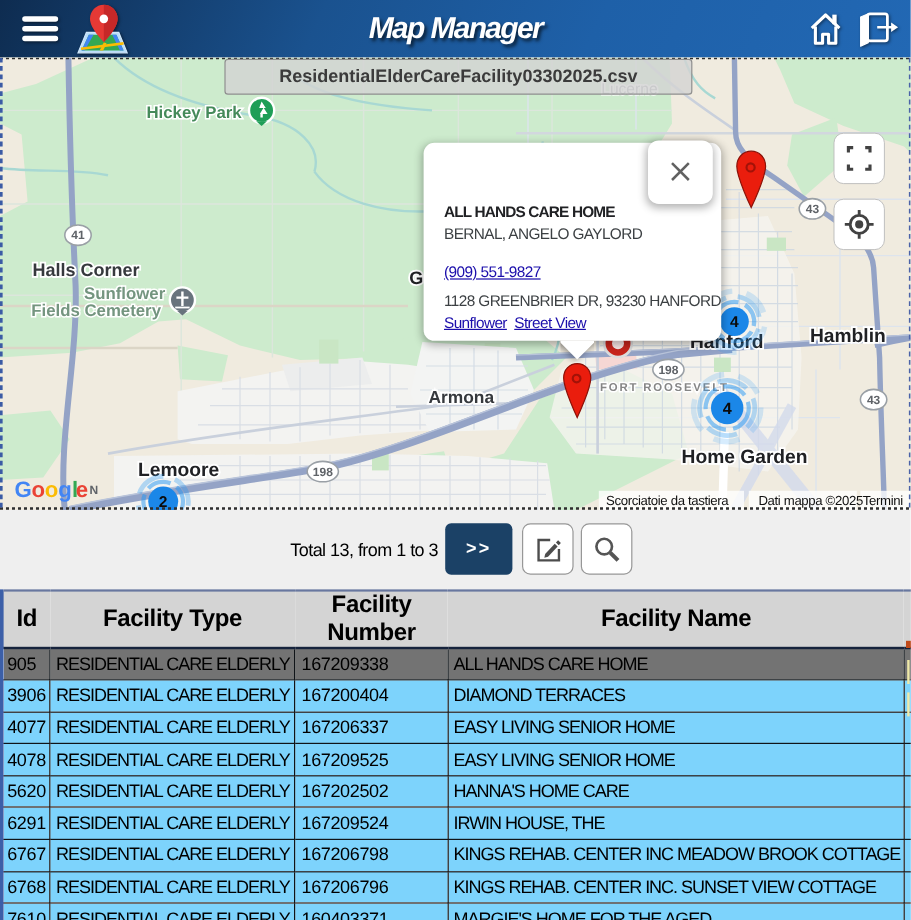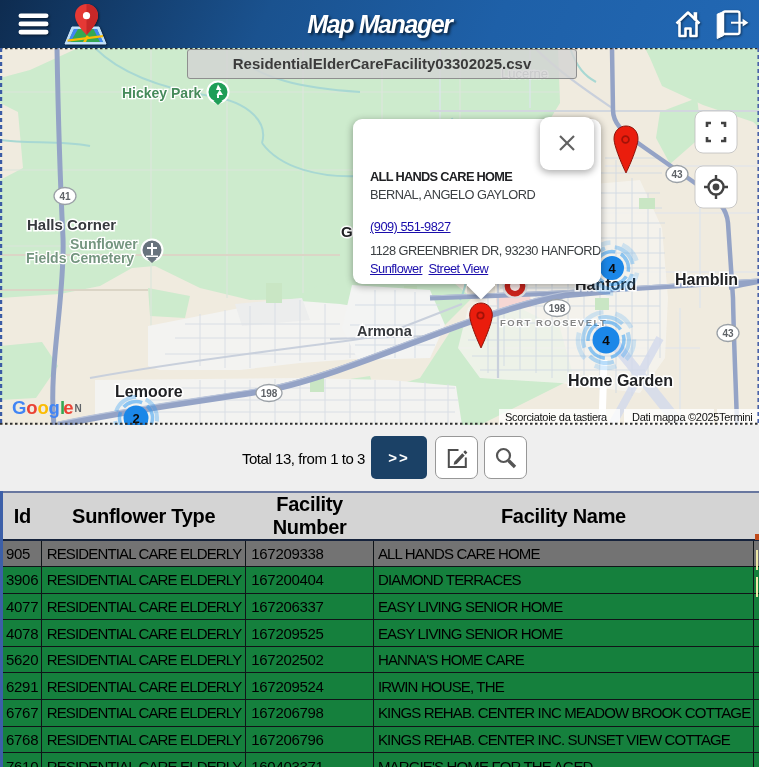--- a/index.html
+++ b/index.html
@@ -17,21 +17,21 @@
   #popclose svg { position:absolute; left:18px; top:17px; }
   .ptxt { position:absolute; left:370px; width:235px; font-size:12.8px; letter-spacing:-0.5px; color:#3c4043; white-space:nowrap; }
   .plink { color:#1a0dab; text-decoration:underline; }
   #toolbar { position:relative; width:759px; height:66px; background:#efefef; }
   #totals { position:absolute; right:394px; top:25px; font-size:15px; letter-spacing:-0.45px; color:#000; white-space:nowrap; }
   #btnnext { position:absolute; left:371px; top:11px; width:56px; height:43px; background:#1b4166; border-radius:5px; color:#fff; font-weight:bold; font-size:15px; text-align:center; line-height:43px; letter-spacing:2px; }
   .wbtn { position:absolute; top:11px; width:43px; height:43px; background:#fff; border:1px solid #979797; border-radius:7px; }
   .wbtn svg { position:absolute; left:9px; top:9px; }
   #tbl { border-collapse:collapse; width:766px; table-layout:fixed; font-size:15px; color:#000; letter-spacing:-0.3px; }
   #tbl th { background:#d4d4d4; font-weight:bold; font-size:20px; height:29.5px; border-top:2px solid #68779f; border-bottom:2px solid #16233c; }
-  #tbl td { height:26.6px; border:1.5px solid #101418; padding:0 0 0 3px; background:#15803d; overflow:hidden; white-space:nowrap; }
+  #tbl td { height:26.6px; border:1.5px solid #101418; padding:0 0 0 3px; background:#7dd3fc; overflow:hidden; white-space:nowrap; }
   #tbl tr.hl td { background:#737373; }
   #tbl tr.last td { vertical-align:top; line-height:12px; padding-top:1px; }
   #tbl td.c2 { padding-left:4.5px; letter-spacing:-0.85px; }
   #tbl td.c3 { padding-left:5px;margin-top:41px; }
   #tbl td.c4 { padding-left:4px; letter-spacing:-0.85px; }
   #tbl { border-left:3px solid #3c5fa8; }
 </style>
 </head>
 <body>
 <div id="header">
@@ -351,21 +351,21 @@
   <colgroup>
       <col style="width:40px">
       <col style="width:203px">
       <col style="width:127px">
       <col style="width:378px">
       <col style="width:12px">
     </colgroup>
   <tbody>
       <tr>
         <th>Id</th>
-        <th>Sunflower Type</th>
+        <th>Facility Type</th>
         <th>Facility Number</th>
         <th>Facility Name</th>
         <th></th>
       </tr>
   <tr class="hl">
         <td>905</td>
         <td class="c2">RESIDENTIAL CARE ELDERLY</td>
         <td class="c3">167209338</td>
         <td class="c4">ALL HANDS CARE HOME</td>
         <td></td>

